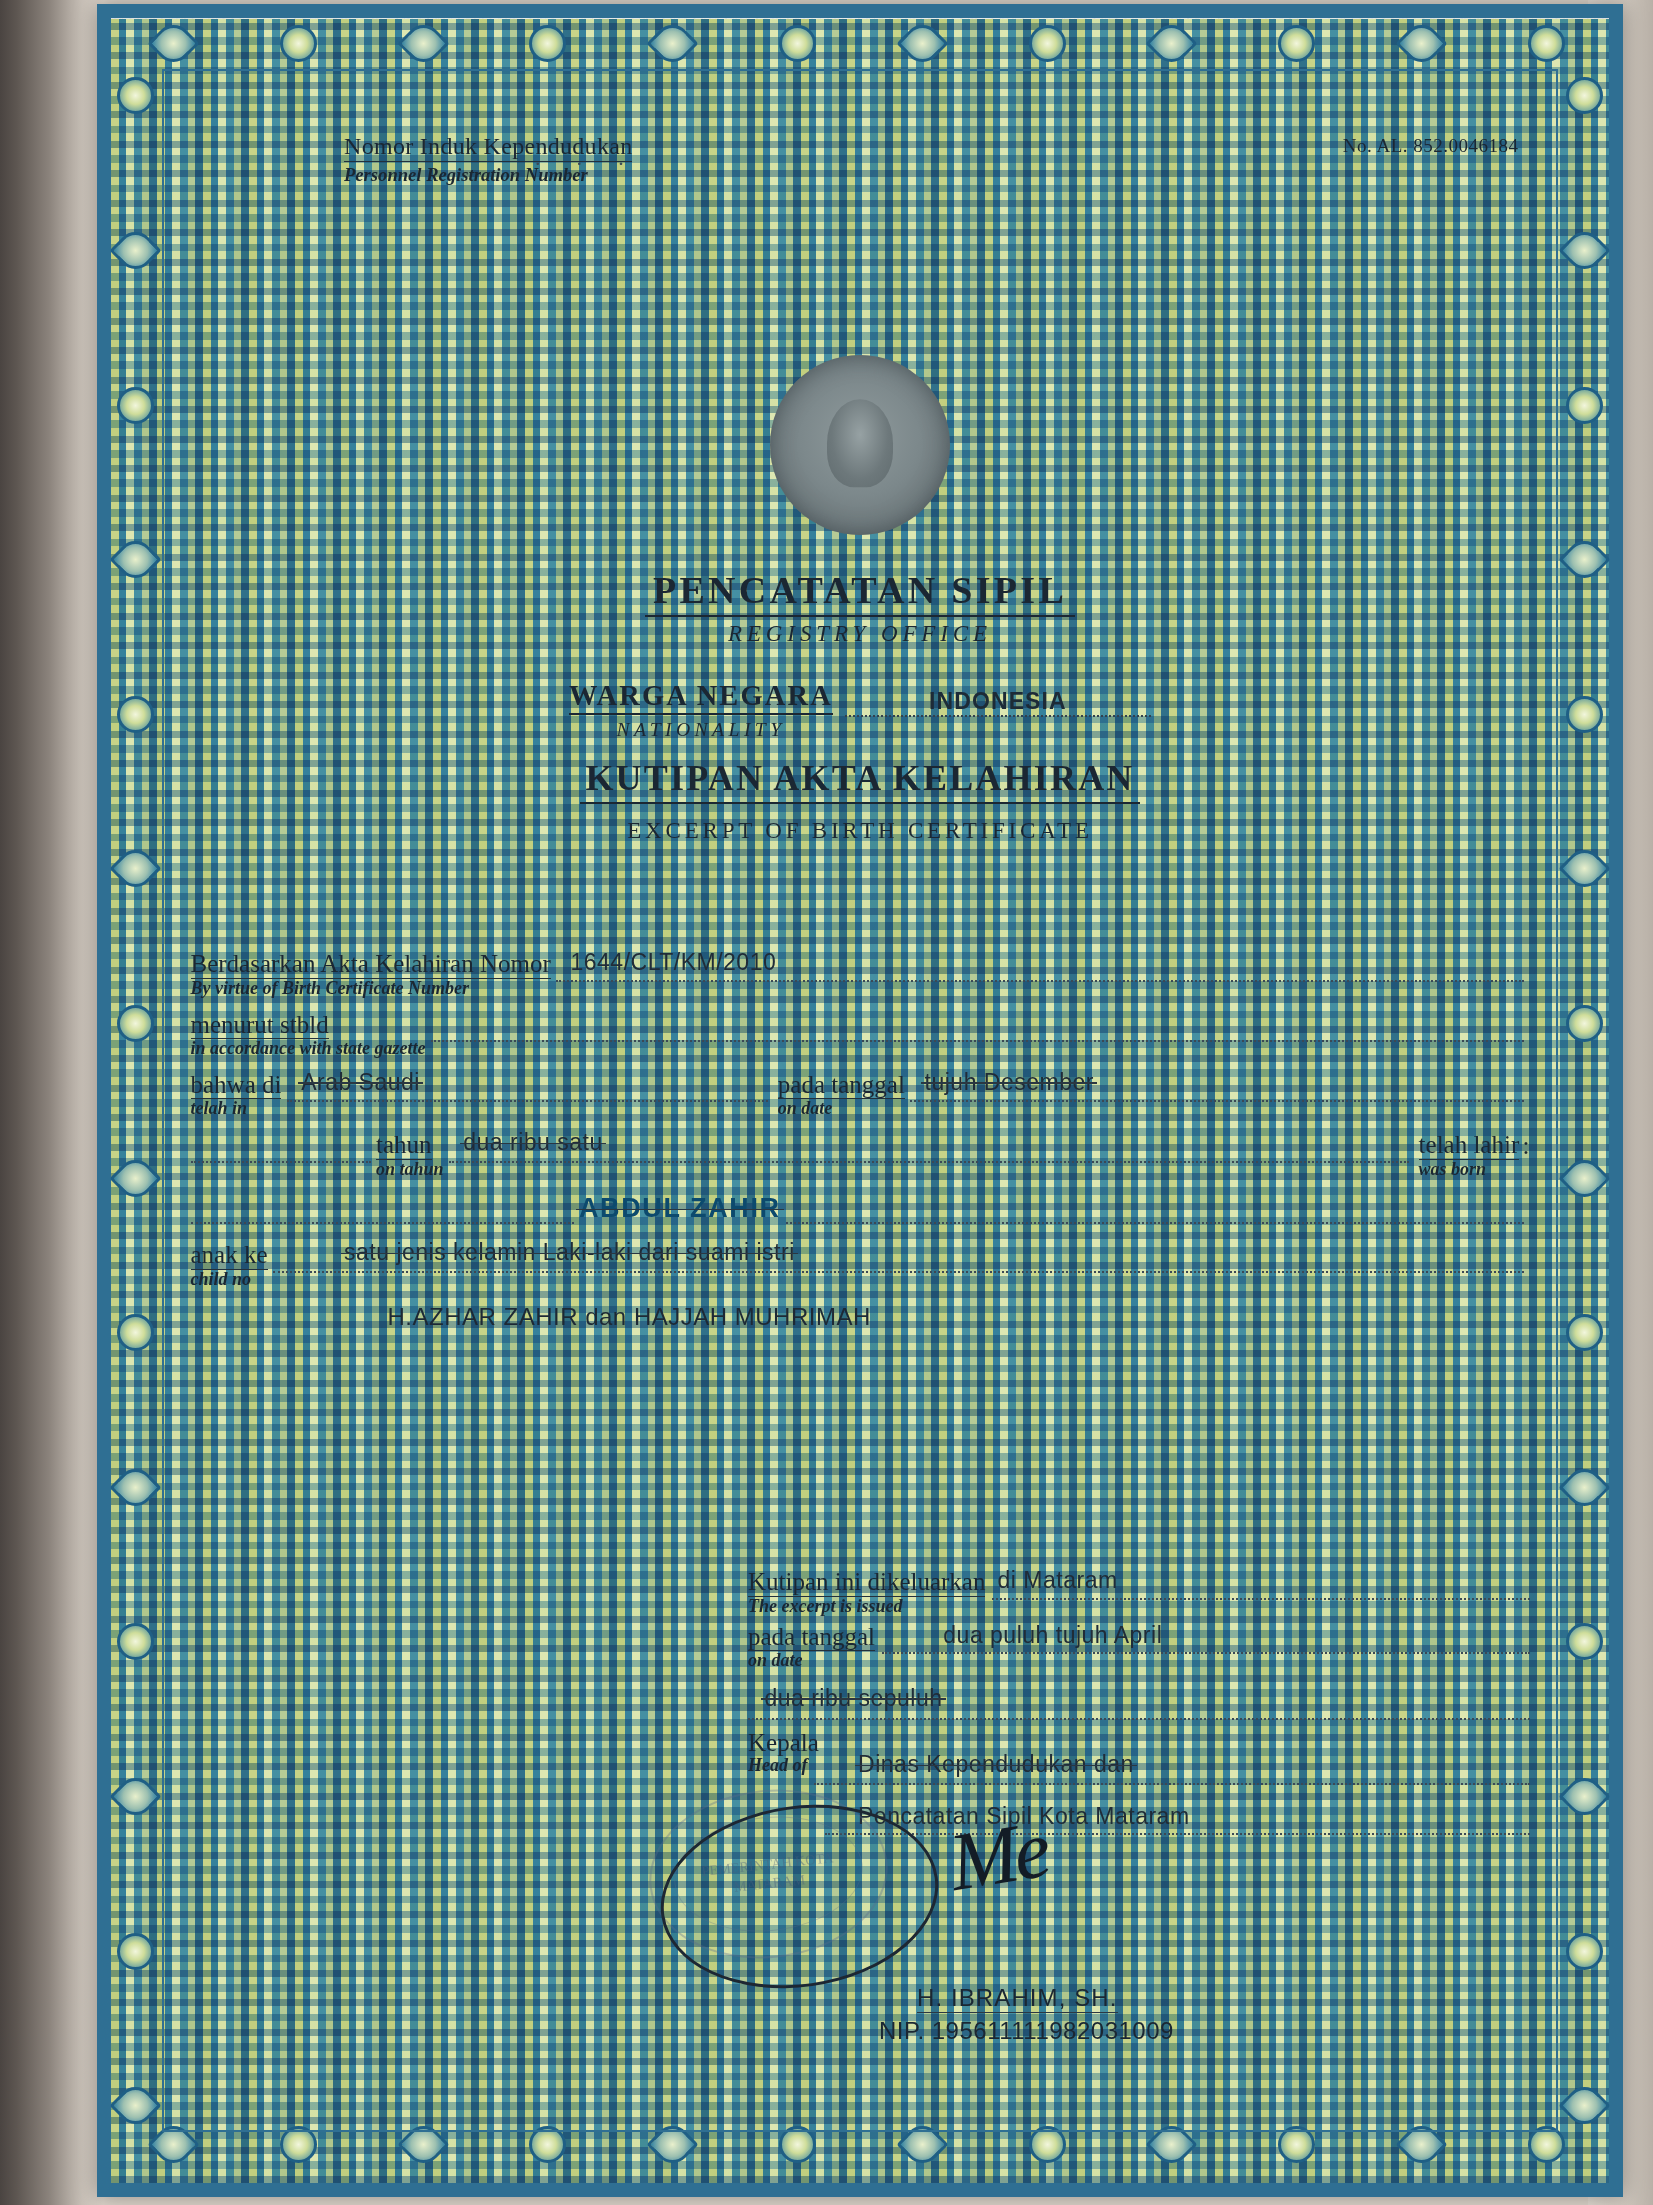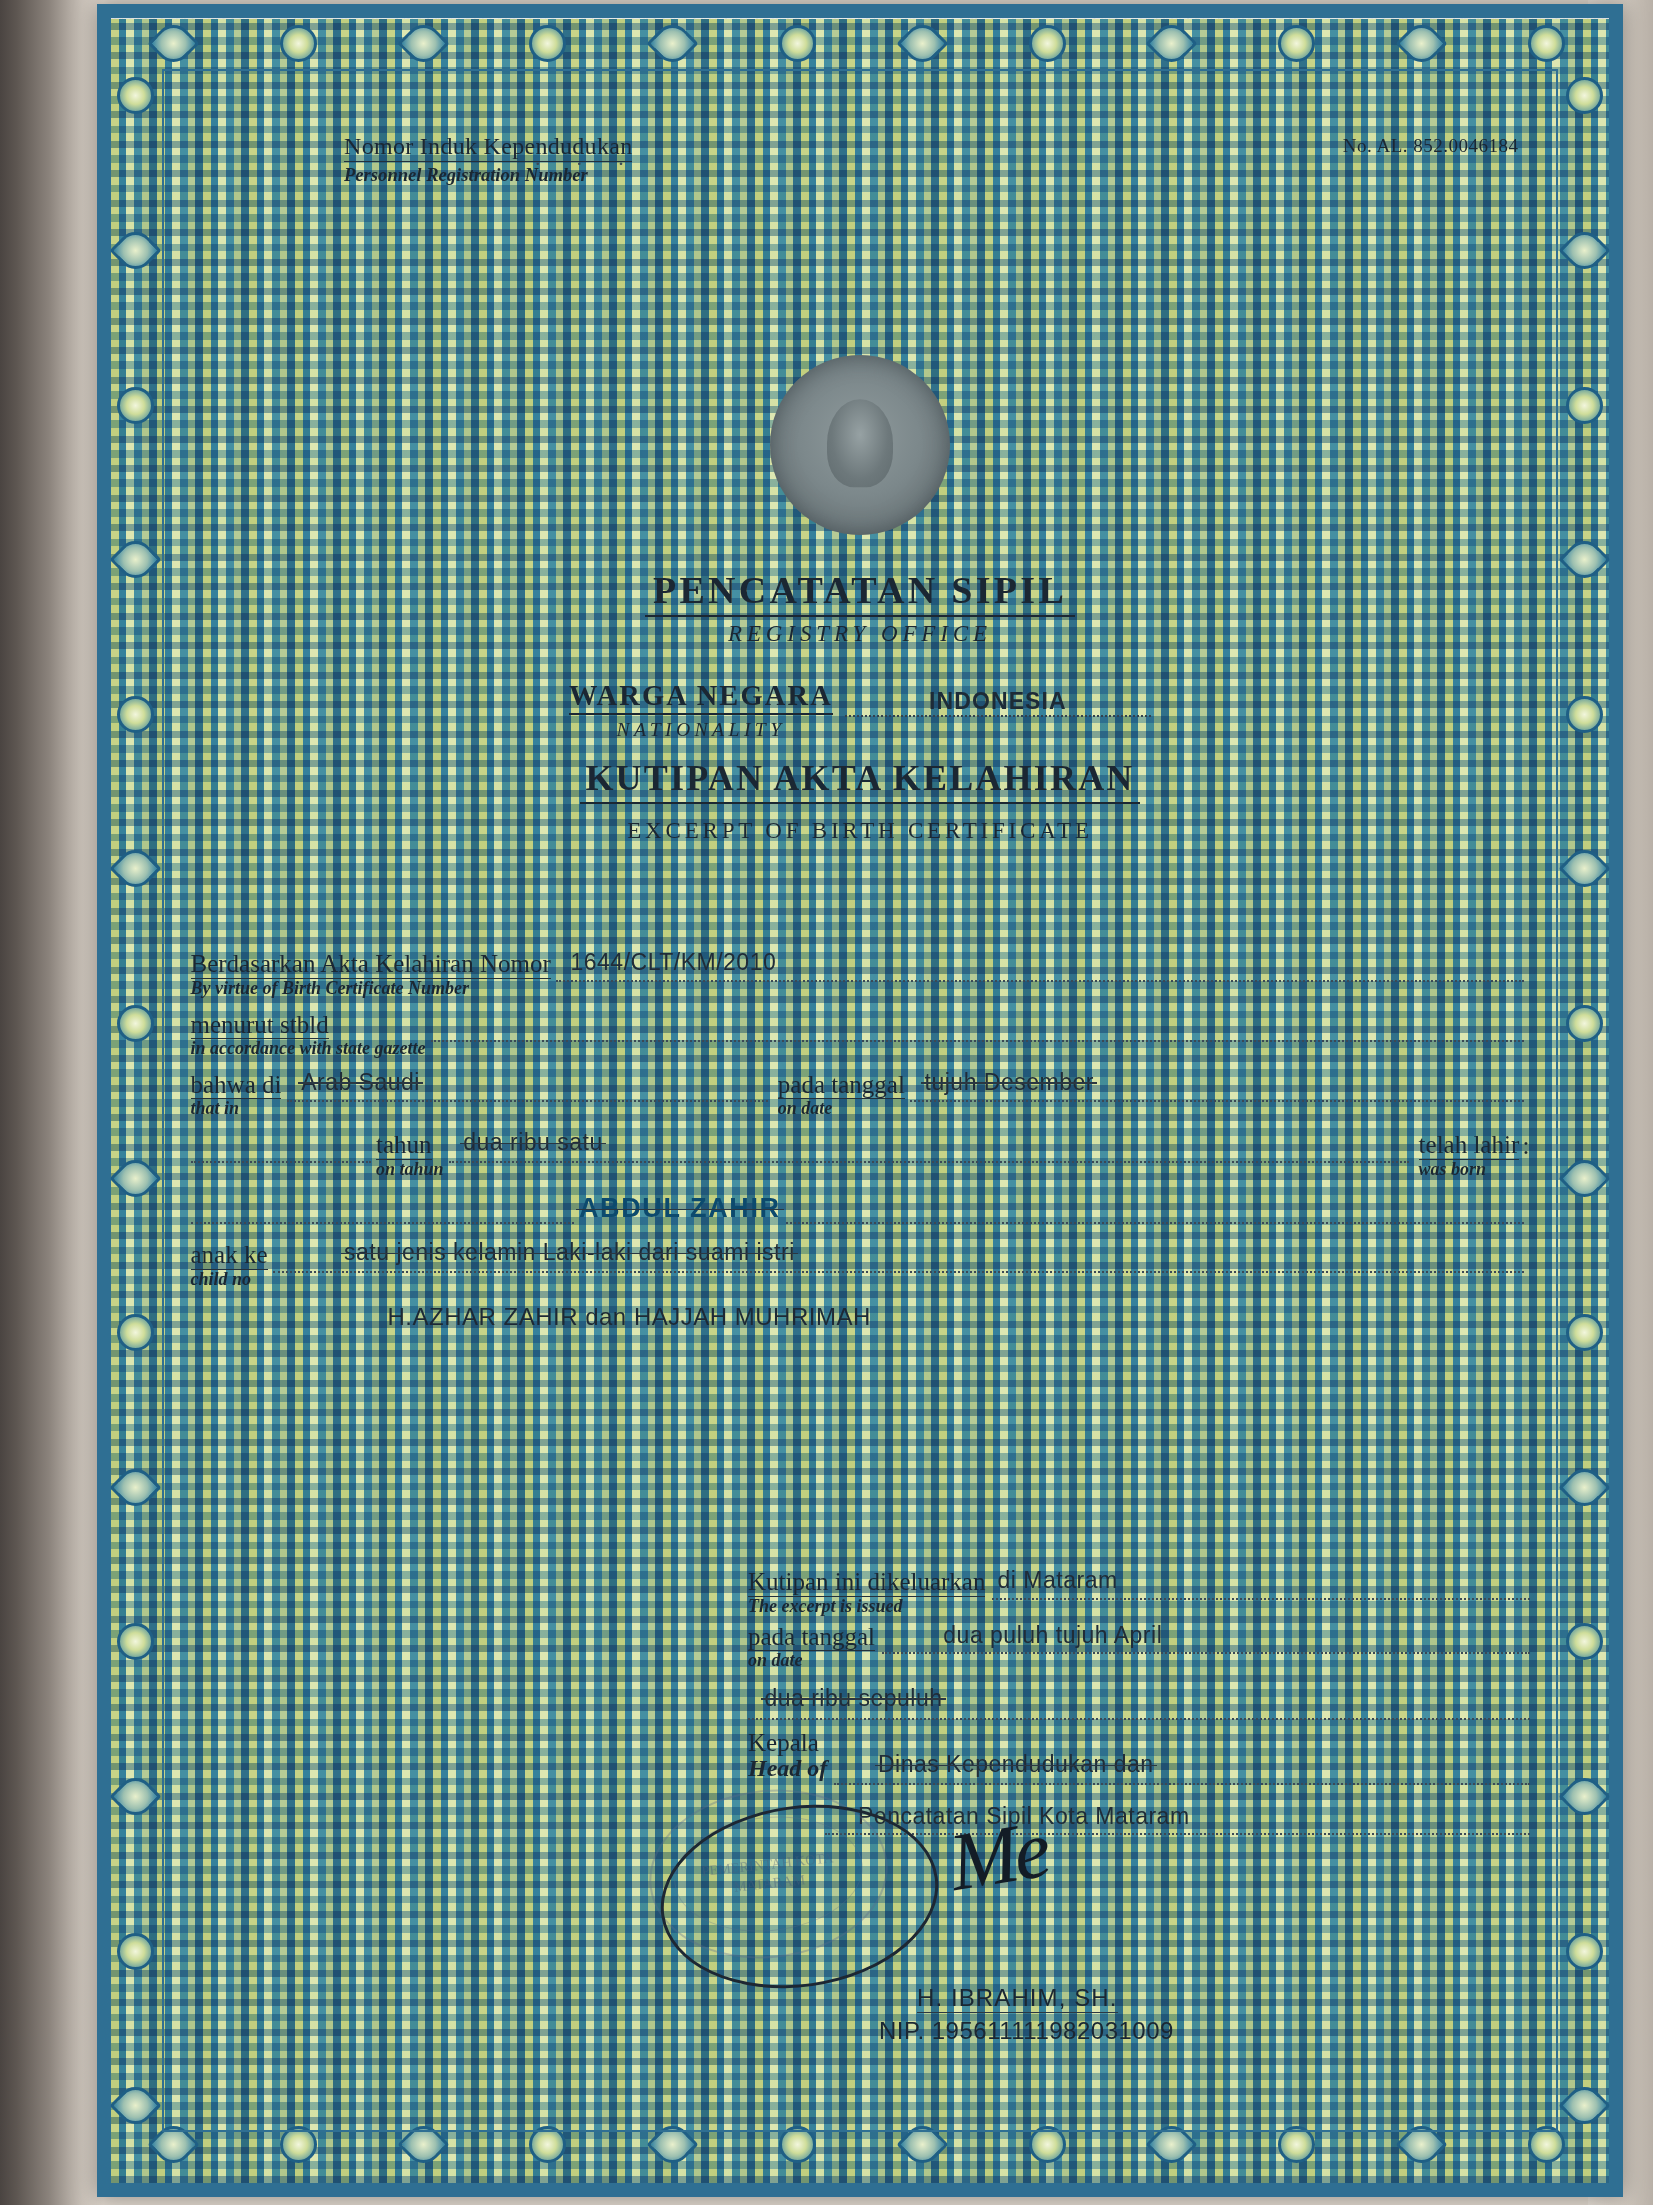--- a/index.html
+++ b/index.html
@@ -384,21 +384,21 @@
     position: relative;
     margin-bottom: 7.7px;
   }
   .kepala-label {
     font-size: 25px;
     line-height: 1.0;
   }
   .headof-label {
     font-style: italic;
     font-weight: 700;
-    font-size: 24px;
+    font-size: 18px;
   }
 
   .stamp {
     position: absolute;
     left: 552px;
     top: 1786px;
     width: 235px;
     height: 164px;
     border-radius: 50%;
     border: 2.7px solid rgba(90,110,140,0.35);
@@ -583,21 +583,21 @@
           <span class="lbl-en">in accordance with state gazette</span>
         </span>
         <span class="dots">
           <span class="hand filled"></span>
         </span>
       </div>
 
       <div class="row">
         <span class="label-stack">
           <span class="lbl-id">bahwa di</span><br>
-          <span class="lbl-en">that in</span>
+          <span class="lbl-en">telah in</span>
         </span>
         <span class="dots" style="max-width:481px;">
           <span class="hand filled strike">Arab Saudi</span>
         </span>
         <span class="label-stack" style="margin-left:4.4px;">
           <span class="lbl-id">pada tanggal</span><br>
           <span class="lbl-en">on date</span>
         </span>
         <span class="dots">
           <span class="hand filled strike">tujuh Desember</span>

